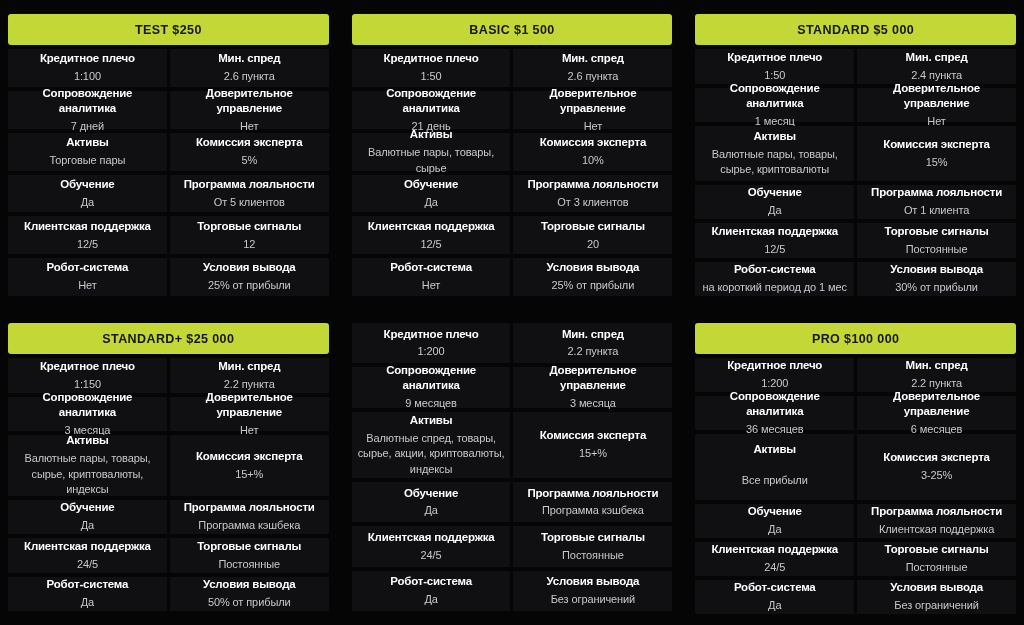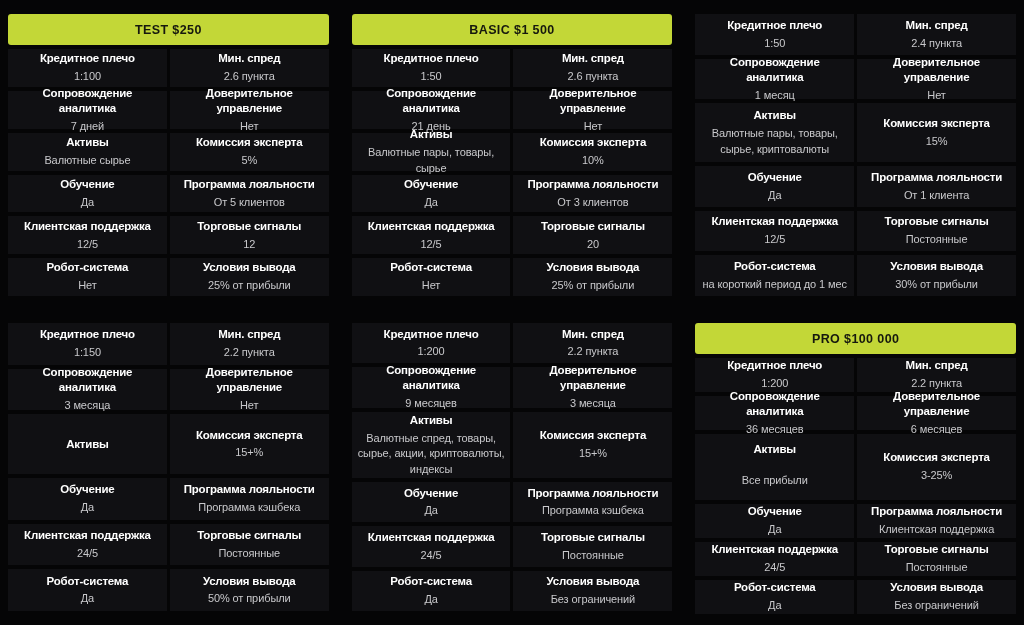--- a/index.html
+++ b/index.html
@@ -100,21 +100,21 @@
       <div class="cell cell-left">
         <div class="label">Сопровождение аналитика</div>
         <div class="value">7 дней</div>
       </div>
       <div class="cell cell-right">
         <div class="label">Доверительное управление</div>
         <div class="value">Нет</div>
       </div>
       <div class="cell cell-assets cell-left">
         <div class="label">Активы</div>
-        <div class="value">Валютные сырье</div>
+        <div class="value">Торговые пары</div>
       </div>
       <div class="cell cell-assets cell-right">
         <div class="label">Комиссия эксперта</div>
         <div class="value">5%</div>
       </div>
       <div class="cell cell-left">
         <div class="label">Обучение</div>
         <div class="value">Да</div>
       </div>
       <div class="cell cell-right">
@@ -187,20 +187,23 @@
         <div class="label">Робот-система</div>
         <div class="value">Нет</div>
       </div>
       <div class="cell cell-right">
         <div class="label">Условия вывода</div>
         <div class="value">25% от прибыли</div>
       </div>
     </section>
 
   <section class="card card-2 row-top">
+    <header class="card-header">
+      <h3>STANDARD $5 000</h3>
+    </header>
   <div class="cell cell-left">
         <div class="label">Кредитное плечо</div>
         <div class="value">1:50</div>
       </div>
       <div class="cell cell-right">
         <div class="label">Мин. спред</div>
         <div class="value">2.4 пункта</div>
       </div>
       <div class="cell cell-left">
         <div class="label">Сопровождение аналитика</div>
@@ -238,38 +241,42 @@
         <div class="label">Робот-система</div>
         <div class="value">на короткий период до 1 мес</div>
       </div>
       <div class="cell cell-right">
         <div class="label">Условия вывода</div>
         <div class="value">30% от прибыли</div>
       </div>
     </section>
 
   <section class="card card-3 row-bottom">
+    <header class="card-header">
+      <h3>STANDARD+ $25 000</h3>
+    </header>
   <div class="cell cell-left">
         <div class="label">Кредитное плечо</div>
         <div class="value">1:150</div>
       </div>
       <div class="cell cell-right">
         <div class="label">Мин. спред</div>
         <div class="value">2.2 пункта</div>
       </div>
       <div class="cell cell-left">
         <div class="label">Сопровождение аналитика</div>
         <div class="value">3 месяца</div>
       </div>
       <div class="cell cell-right">
         <div class="label">Доверительное управление</div>
         <div class="value">Нет</div>
       </div>
       <div class="cell cell-assets cell-left">
         <div class="label">Активы</div>
+        <div class="value">Валютные пары, товары, сырье, криптовалюты, индексы</div>
       </div>
       <div class="cell cell-assets cell-right">
         <div class="label">Комиссия эксперта</div>
         <div class="value">15+%</div>
       </div>
       <div class="cell cell-left">
         <div class="label">Обучение</div>
         <div class="value">Да</div>
       </div>
       <div class="cell cell-right">

